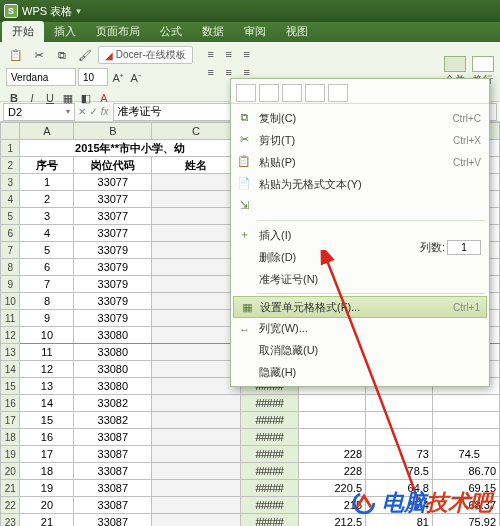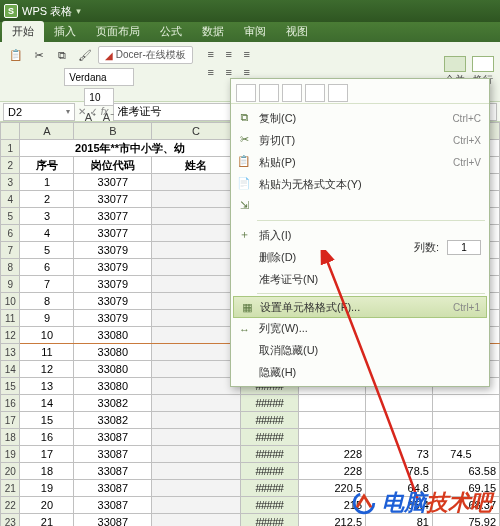--- a/index.html
+++ b/index.html
@@ -9,21 +9,21 @@
   .app-icon{width:14px;height:14px;background:#6fa84f;border:1px solid #fff;border-radius:2px;margin-right:4px;display:flex;align-items:center;justify-content:center;font-size:9px;font-weight:bold;}
   .title-bar span.app-name{font-weight:500;}
   .ribbon-tabs{background:linear-gradient(#4a7c35,#3d6b2e);height:20px;display:flex;align-items:flex-end;padding-left:2px;}
   .tab{padding:3px 10px;color:#e5f0dd;font-size:11px;cursor:pointer;}
   .tab.active{background:#f0f5ea;color:#333;border-radius:3px 3px 0 0;text-align:center;}
   .ribbon{background:#f0f5ea;height:60px;border-bottom:1px solid #c7d8b8;position:relative;padding:4px 6px;display:flex;gap:4px;}
   .ribbon .grp{display:flex;flex-direction:column;gap:2px;}
   .quick-row{display:flex;align-items:center;gap:3px;}
   .qbtn{width:20px;height:18px;border:1px solid transparent;border-radius:2px;display:flex;align-items:center;justify-content:center;font-size:11px;color:#444;}
   .docer{background:#fff;border:1px solid #c3c3c3;border-radius:2px;height:18px;padding:0 6px;display:flex;align-items:center;font-size:10px;color:#555;}
-  .font-box{display:flex;align-items:center;gap:2px;margin-top:2px;flex-direction:column;}
+  .font-box{display:flex;align-items:center;gap:2px;margin-top:2px;}
   .font-name{background:#fff;border:1px solid #c3c3c3;height:18px;width:70px;padding:0 4px;font-size:10px;display:flex;align-items:center;}
   .font-size{background:#fff;border:1px solid #c3c3c3;height:18px;width:30px;padding:0 4px;font-size:10px;display:flex;align-items:center;}
   .mini-icons{display:flex;gap:2px;}
   .mini-icons .qbtn{width:16px;height:16px;}
   .right-ribbon{margin-left:auto;display:flex;align-items:center;gap:6px;}
   .merge-btn{display:flex;flex-direction:column;align-items:center;gap:1px;font-size:10px;color:#444;}
   .merge-btn .ic{width:22px;height:16px;background:#dce9cf;border:1px solid #9ab77d;}
   
   .formula-bar{height:20px;border-bottom:1px solid #c7d8b8;display:flex;align-items:center;background:#f7faf3;}
   .name-box{width:72px;height:18px;border:1px solid #c3c3c3;background:#fff;margin:0 3px;padding:0 4px;display:flex;align-items:center;font-size:11px;}
@@ -46,21 +46,21 @@
   tr.ins td{border-top:1.5px solid #c97a3c;border-bottom:1.5px solid #c97a3c;}
   
   .ctx{position:absolute;top:78px;left:230px;width:260px;background:#fcfdfa;border:1px solid #a9bd97;box-shadow:2px 3px 8px rgba(0,0,0,0.3);padding:3px 0;z-index:50;}
   .ctx-toolbar{height:22px;display:flex;align-items:center;gap:3px;padding:0 5px;border-bottom:1px solid #d7e2c9;margin-bottom:3px;}
   .ctx-toolbar .tb{width:20px;height:18px;border:1px solid #c3c3c3;background:#fff;}
   .ctx-item{display:flex;align-items:center;height:22px;padding:0 8px 0 28px;position:relative;color:#333;font-size:11px;}
   .ctx-item .short{margin-left:auto;color:#888;font-size:10px;}
   .ctx-item.hover{background:linear-gradient(#e2edc9,#cfe0ae);border:1px solid #a9c77f;margin:-1px 2px;padding:0 6px 0 26px;}
   .ctx-item .ic{position:absolute;left:6px;top:3px;width:15px;height:15px;display:flex;align-items:center;justify-content:center;font-size:11px;color:#5d7a44;}
   .ctx-sep{height:1px;background:#d7e2c9;margin:3px 4px 3px 26px;}
-  .ctx-item .spin{margin-left:auto;display:flex;align-items:center;gap:8px;margin-top:24px;}
+  .ctx-item .spin{margin-left:auto;display:flex;align-items:center;gap:2px;margin-top:24px;}
   .ctx-item .spin input{width:34px;height:15px;border:1px solid #bbb;font-size:10px;text-align:center;}
   
   .red-arrow{position:absolute;top:250px;left:318px;z-index:60;pointer-events:none;}
   
   .watermark{position:absolute;bottom:8px;right:8px;z-index:70;display:flex;align-items:center;gap:4px;font-weight:bold;font-size:22px;font-style:italic;}
   .watermark .txt .a{color:#1d5fd6;}
   .watermark .txt .b{color:#d63a1d;}
   .wm-ic{width:28px;height:28px;}
 </style>
 </head>
@@ -355,31 +355,31 @@
           <td style="text-align:right;padding-right:3px"></td>
         </tr>
         <tr>
           <th>19</th>
           <td>17</td>
           <td>33087</td>
           <td style="background:#f3f3f3"></td>
           <td class="cD hash">#####</td>
           <td style="text-align:right;padding-right:3px">228</td>
           <td style="text-align:right;padding-right:3px">73</td>
-          <td style="padding-right:10px">74.5</td>
+          <td style="text-align:right;padding-right:19px">74.5</td>
         </tr>
         <tr>
           <th>20</th>
           <td>18</td>
           <td>33087</td>
           <td style="background:#f3f3f3"></td>
           <td class="cD hash">#####</td>
           <td style="text-align:right;padding-right:3px">228</td>
           <td style="text-align:right;padding-right:3px">78.5</td>
-          <td style="text-align:right;padding-right:3px">63.58</td>
+          <td style="text-align:right;padding-right:3px">86.70</td>
         </tr>
         <tr>
           <th>21</th>
           <td>19</td>
           <td>33087</td>
           <td style="background:#f3f3f3"></td>
           <td class="cD hash">#####</td>
           <td style="text-align:right;padding-right:3px">220.5</td>
           <td style="text-align:right;padding-right:3px">64.8</td>
           <td style="text-align:right;padding-right:3px">69.15</td>

